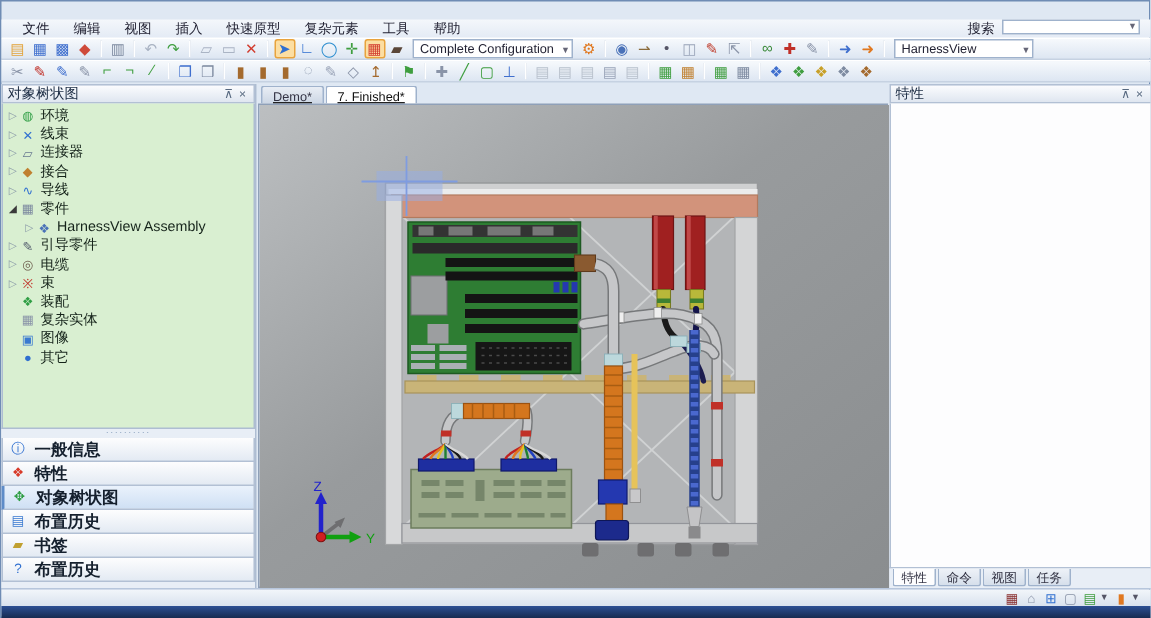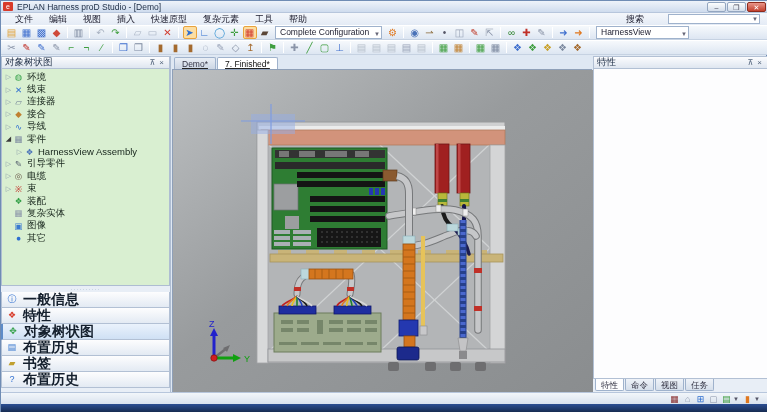--- a/index.html
+++ b/index.html
@@ -16,21 +16,21 @@
   #title-text { font-size:8.5px; color:#1c2c44; white-space:nowrap; }
   #win-controls { margin-left:auto; display:flex; }
   .winbtn { width:19px; height:10px; font-size:7px; line-height:9px; text-align:center; color:#445;
     background:linear-gradient(#fdfefe,#d4deeb); border:1px solid #93a6c0; border-radius:2px; margin-left:1px; }
   .winbtn.red { background:linear-gradient(#e8968a,#c3402e); color:#fff; border-color:#8d2a1c; }
 
   
   #menubar { position:absolute; left:0; top:12px; width:767px; height:12px;
     background:linear-gradient(#f4f7fb,#e4ebf5); display:flex; align-items:center; padding-left:6px; }
   .menu-item { padding:0 8px; font-size:9px; color:#223; line-height:12px; }
-  #search-area { margin-left:auto; display:flex; align-items:center; padding-right:8px;gap:19px; }
+  #search-area { margin-left:auto; display:flex; padding-right:8px; }
   #search-label { font-size:9px; margin-right:5px; color:#223; }
   #search-input { width:92px; height:10px; background:#fff; border:1px solid #9fb2cc; position:relative; }
   #search-input .dd { position:absolute; right:1px; top:1px; font-size:6px; color:#667; }
 
   
   .toolbar { position:absolute; left:0; width:767px; height:15px;
     background:linear-gradient(#f6f9fc,#dde6f2); border-top:1px solid #fff; border-bottom:1px solid #c6d2e2;
     display:flex; align-items:center; padding-left:3px; }
   #toolbar1 { top:24px; } #toolbar2 { top:39px; }
   .tbi { width:14px; height:13px; display:inline-flex; align-items:center; justify-content:center;
@@ -56,21 +56,21 @@
   .tree-exp.open { color:#3a3a3a; }
   .tree-ico { width:11px; height:10px; font-size:8.5px; line-height:10px; text-align:center; margin-right:3px; flex:0 0 auto; }
   .tree-label { font-size:9.5px; color:#15231a; }
   #splitter { height:6px; display:flex; align-items:center; justify-content:center; color:#8aa0be; font-size:6px;
     letter-spacing:1px; flex:0 0 auto; background:#e8eef6; }
   #stack-buttons { flex:0 0 auto; }
   .stack-btn { height:16px; background:linear-gradient(#fdfdfe,#e3eaf3); border:1px solid #b2c0d4; border-top:none;
     display:flex; align-items:center; padding-left:4px; }
   .stack-btn.active { background:linear-gradient(#eaf2fc,#cfe0f4); border-left:2px solid #5e8cc8; }
   .stack-ico { width:12px; height:11px; font-size:9px; line-height:11px; text-align:center; margin-right:5px; }
-  .stack-label { font-size:14px; color:#15202e; font-weight:bold; }
+  .stack-label { font-size:11px; color:#15202e; font-weight:bold; }
   #left-fill { flex:0 0 4px; }
 
   #center { position:absolute; left:171px; top:0; width:420px; height:336px; }
   #tabbar { height:13px; display:flex; align-items:flex-end; background:#dfe8f3; padding-left:2px;text-decoration:underline; }
   .vtab { height:12px; padding:0 7px; font-size:8.5px; line-height:12px; color:#334;
     background:linear-gradient(#e9eef5,#ccd6e4); border:1px solid #9fb2cc; border-bottom:none;
     border-radius:2px 2px 0 0; margin-right:1px; }
   .vtab.active { background:#fff; color:#111;margin-top:41px; }
   #viewport { position:absolute; left:0; top:13px; width:420px; height:323px; border:1px solid #8fa0b8; }
   #viewport svg { display:block; }
@@ -91,29 +91,20 @@
   .stico { width:13px; height:11px; font-size:9px; display:inline-flex; align-items:center; justify-content:center; }
   .stdd { font-size:6px; color:#556; margin:0 2px 0 0; }
   #bottomstrip { position:absolute; left:0; top:403px; width:767px; height:9px;
     background:linear-gradient(#2c4f93,#142749); }
 </style>
 </head>
 <body>
 
 <div id="app">
 
-  <div id="titlebar">
-    <div id="app-icon">e</div>
-    <div id="title-text">EPLAN Harness proD Studio - [Demo]</div>
-    <div id="win-controls">
-        <div class="winbtn">–</div>
-        <div class="winbtn">❐</div>
-        <div class="winbtn red">✕</div>
-      </div>
-  </div>
 
   <div id="menubar">
     <span id="menu-items"><span class="menu-item">文件</span><span class="menu-item">编辑</span><span class="menu-item">视图</span><span class="menu-item">插入</span><span class="menu-item">快速原型</span><span class="menu-item">复杂元素</span><span class="menu-item">工具</span><span class="menu-item">帮助</span></span>
     <div id="search-area">
       <span id="search-label">搜索</span>
       <div id="search-input">
           <span class="dd">▼</span>
         </div>
     </div>
   </div>

